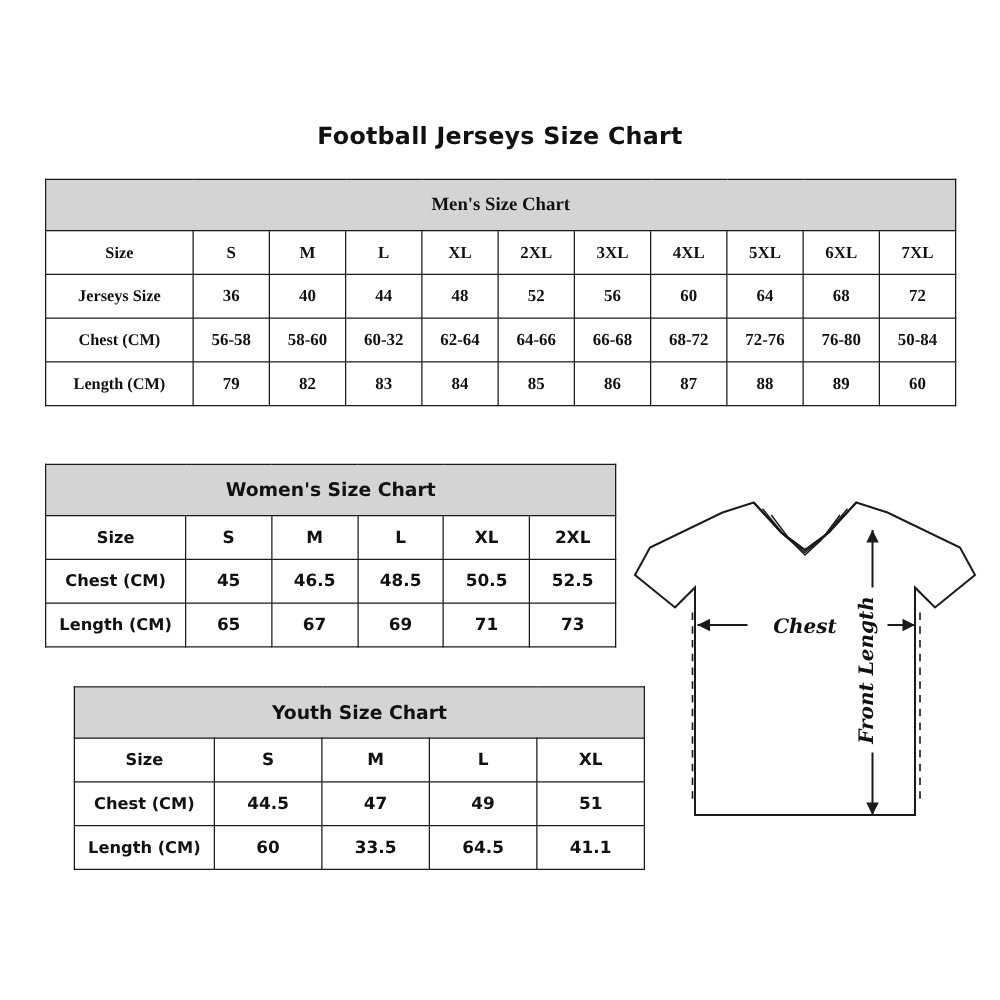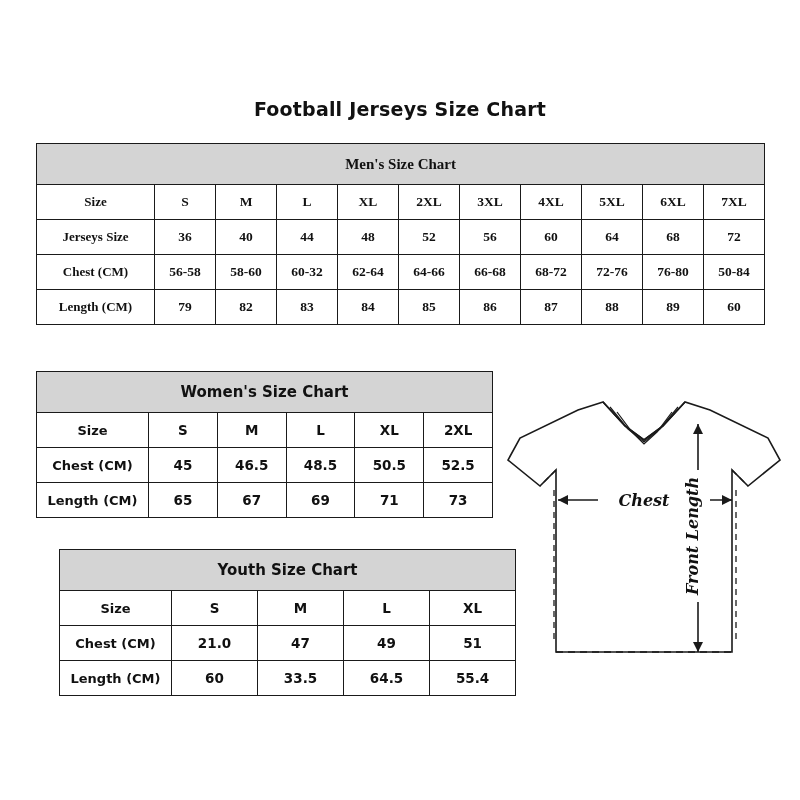--- a/index.html
+++ b/index.html
@@ -239,31 +239,31 @@
       </tr>
       <tr>
         <td class="row-label">Size</td>
         <td>S</td>
         <td>M</td>
         <td>L</td>
         <td>XL</td>
       </tr>
       <tr>
         <td class="row-label">Chest (CM)</td>
-        <td>21.0</td>
+        <td>44.5</td>
         <td>47</td>
         <td>49</td>
         <td>51</td>
       </tr>
       <tr>
         <td class="row-label">Length (CM)</td>
         <td>60</td>
         <td>33.5</td>
         <td>64.5</td>
-        <td>55.4</td>
+        <td>41.1</td>
       </tr>
     </tbody>
   </table>
 </div>
 
 <div id="shirt-diagram">
   <svg width="290" height="300" viewBox="0 0 290 300" xmlns="http://www.w3.org/2000/svg">
 
     <g fill="none" stroke="#1a1a1a" stroke-width="1.6">
       <path d="M103 12

